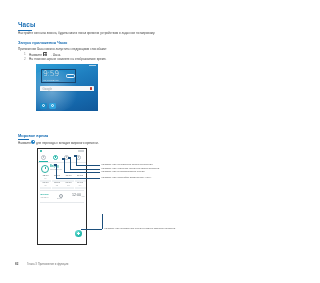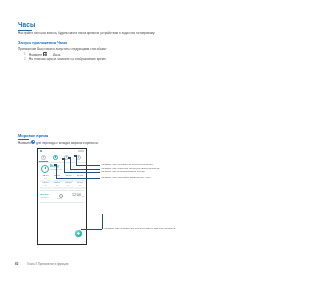--- a/index.html
+++ b/index.html
@@ -304,20 +304,40 @@
       <span>Нажмите</span>
       <span class="inline-ico"></span>
       <span>→ Часы.</span>
     </li>
     <li>
       <span class="num">2</span>
       <span>На главном экране нажмите на отображаемое время.</span>
     </li>
   </ul>
 
+  <div class="fig1">
+    <div class="glow"></div>
+    <div class="statusbar">
+      <div class="sdots"></div>
+    </div>
+    <div class="widget-box"></div>
+    <div class="widget-time">9:59</div>
+    <div class="widget-sub">ПТ, 12 ЯНВАРЯ</div>
+    <div class="widget-wx">
+        <div class="cloud"></div>
+      </div>
+    <div class="searchbar">
+      <div class="g">Google</div>
+      <div class="mic"></div>
+    </div>
+    <div class="dockicons">
+      <div class="di di1"></div>
+      <div class="di di2"></div>
+    </div>
+  </div>
 
   <div class="h2b">Мировое время</div>
   <div class="h2b-rule"></div>
   <div class="para2">
     <span>Нажмите</span><span class="inline-ico clk"></span><span>для перехода к вкладке мирового времени.</span>
   </div>
 
   <div class="fig2">
     <div class="f2-status">
       <div class="left"></div>

